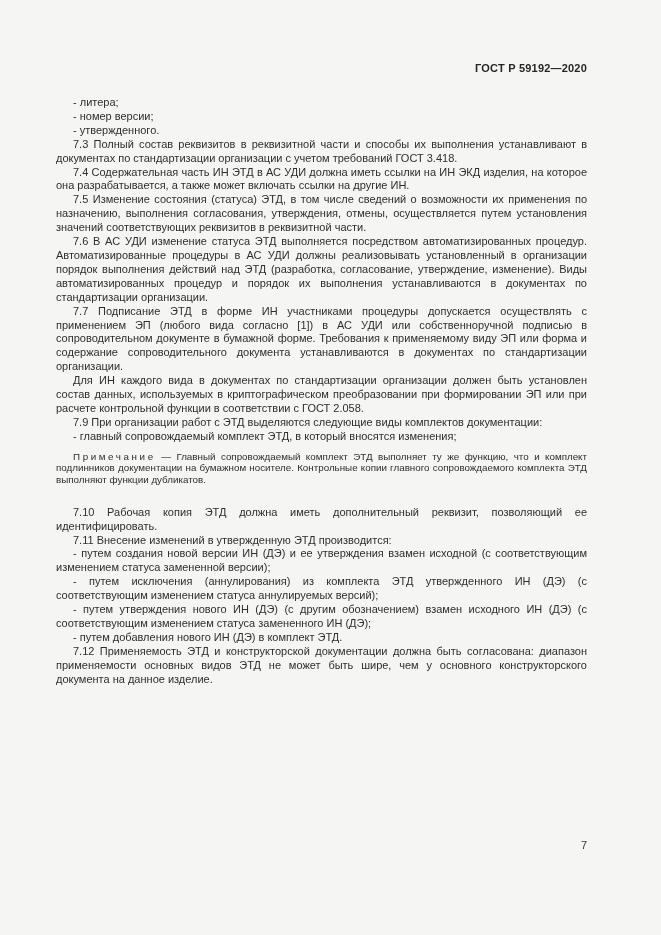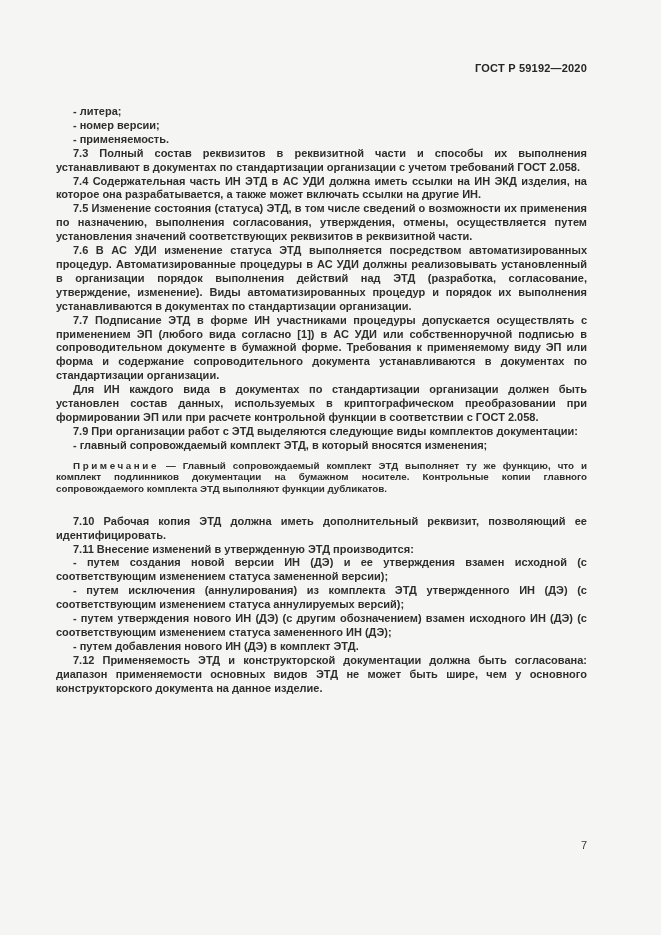--- a/index.html
+++ b/index.html
@@ -25,27 +25,26 @@
     left: 56px;
     width: 531px;
     text-align: right;
     font-size: 11px;
     font-weight: bold;
     letter-spacing: 0.2px;
     color: #262626;
   }
   .content {
     position: absolute;
-    top: 105px;
+    top: 96px;
     left: 56px;
     width: 531px;
     font-size: 11px;
     line-height: 13.9px;
     text-align: justify;
-    font-weight: bold;
   }
   .content p {
     margin: 0;
     text-indent: 17px;
   }
   .content p.note {
     font-size: 9.8px;
     line-height: 11.7px;
     margin: 7px 0 20px 0;
   }
@@ -65,22 +64,22 @@
 </head>
 <body>
 
 <div class="page">
 
   <div class="running-header">ГОСТ Р 59192—2020</div>
 
   <div class="content">
     <p class="bullet">- литера;</p>
     <p class="bullet">- номер версии;</p>
-    <p class="bullet">- применяемость.</p>
-    <p class="body">7.3 Полный состав реквизитов в реквизитной части и способы их выполнения устанавливают в документах по стандартизации организации с учетом требований ГОСТ 2.058.</p>
+    <p class="bullet">- утвержденного.</p>
+    <p class="body">7.3 Полный состав реквизитов в реквизитной части и способы их выполнения устанавливают в документах по стандартизации организации с учетом требований ГОСТ 3.418.</p>
     <p class="body">7.4 Содержательная часть ИН ЭТД в АС УДИ должна иметь ссылки на ИН ЭКД изделия, на которое она разрабатывается, а также может включать ссылки на другие ИН.</p>
     <p class="body">7.5 Изменение состояния (статуса) ЭТД, в том числе сведений о возможности их применения по назначению, выполнения согласования, утверждения, отмены, осуществляется путем установления значений соответствующих реквизитов в реквизитной части.</p>
     <p class="body">7.6 В АС УДИ изменение статуса ЭТД выполняется посредством автоматизированных процедур. Автоматизированные процедуры в АС УДИ должны реализовывать установленный в организации порядок выполнения действий над ЭТД (разработка, согласование, утверждение, изменение). Виды автоматизированных процедур и порядок их выполнения устанавливаются в документах по стандартизации организации.</p>
     <p class="body">7.7 Подписание ЭТД в форме ИН участниками процедуры допускается осуществлять с применением ЭП (любого вида согласно [1]) в АС УДИ или собственноручной подписью в сопроводительном документе в бумажной форме. Требования к применяемому виду ЭП или форма и содержание сопроводительного документа устанавливаются в документах по стандартизации организации.</p>
     <p class="body">Для ИН каждого вида в документах по стандартизации организации должен быть установлен состав данных, используемых в криптографическом преобразовании при формировании ЭП или при расчете контрольной функции в соответствии с ГОСТ 2.058.</p>
     <p class="body">7.9 При организации работ с ЭТД выделяются следующие виды комплектов документации:</p>
     <p class="bullet">- главный сопровождаемый комплект ЭТД, в который вносятся изменения;</p>
     <p class="note"><span class="note-label">Примечание</span><span> — Главный сопровождаемый комплект ЭТД выполняет ту же функцию, что и комплект подлинников документации на бумажном носителе. Контрольные копии главного сопровождаемого комплекта ЭТД выполняют функции дубликатов.</span></p>
     <p class="body">7.10 Рабочая копия ЭТД должна иметь дополнительный реквизит, позволяющий ее идентифицировать.</p>
     <p class="body">7.11 Внесение изменений в утвержденную ЭТД производится:</p>

